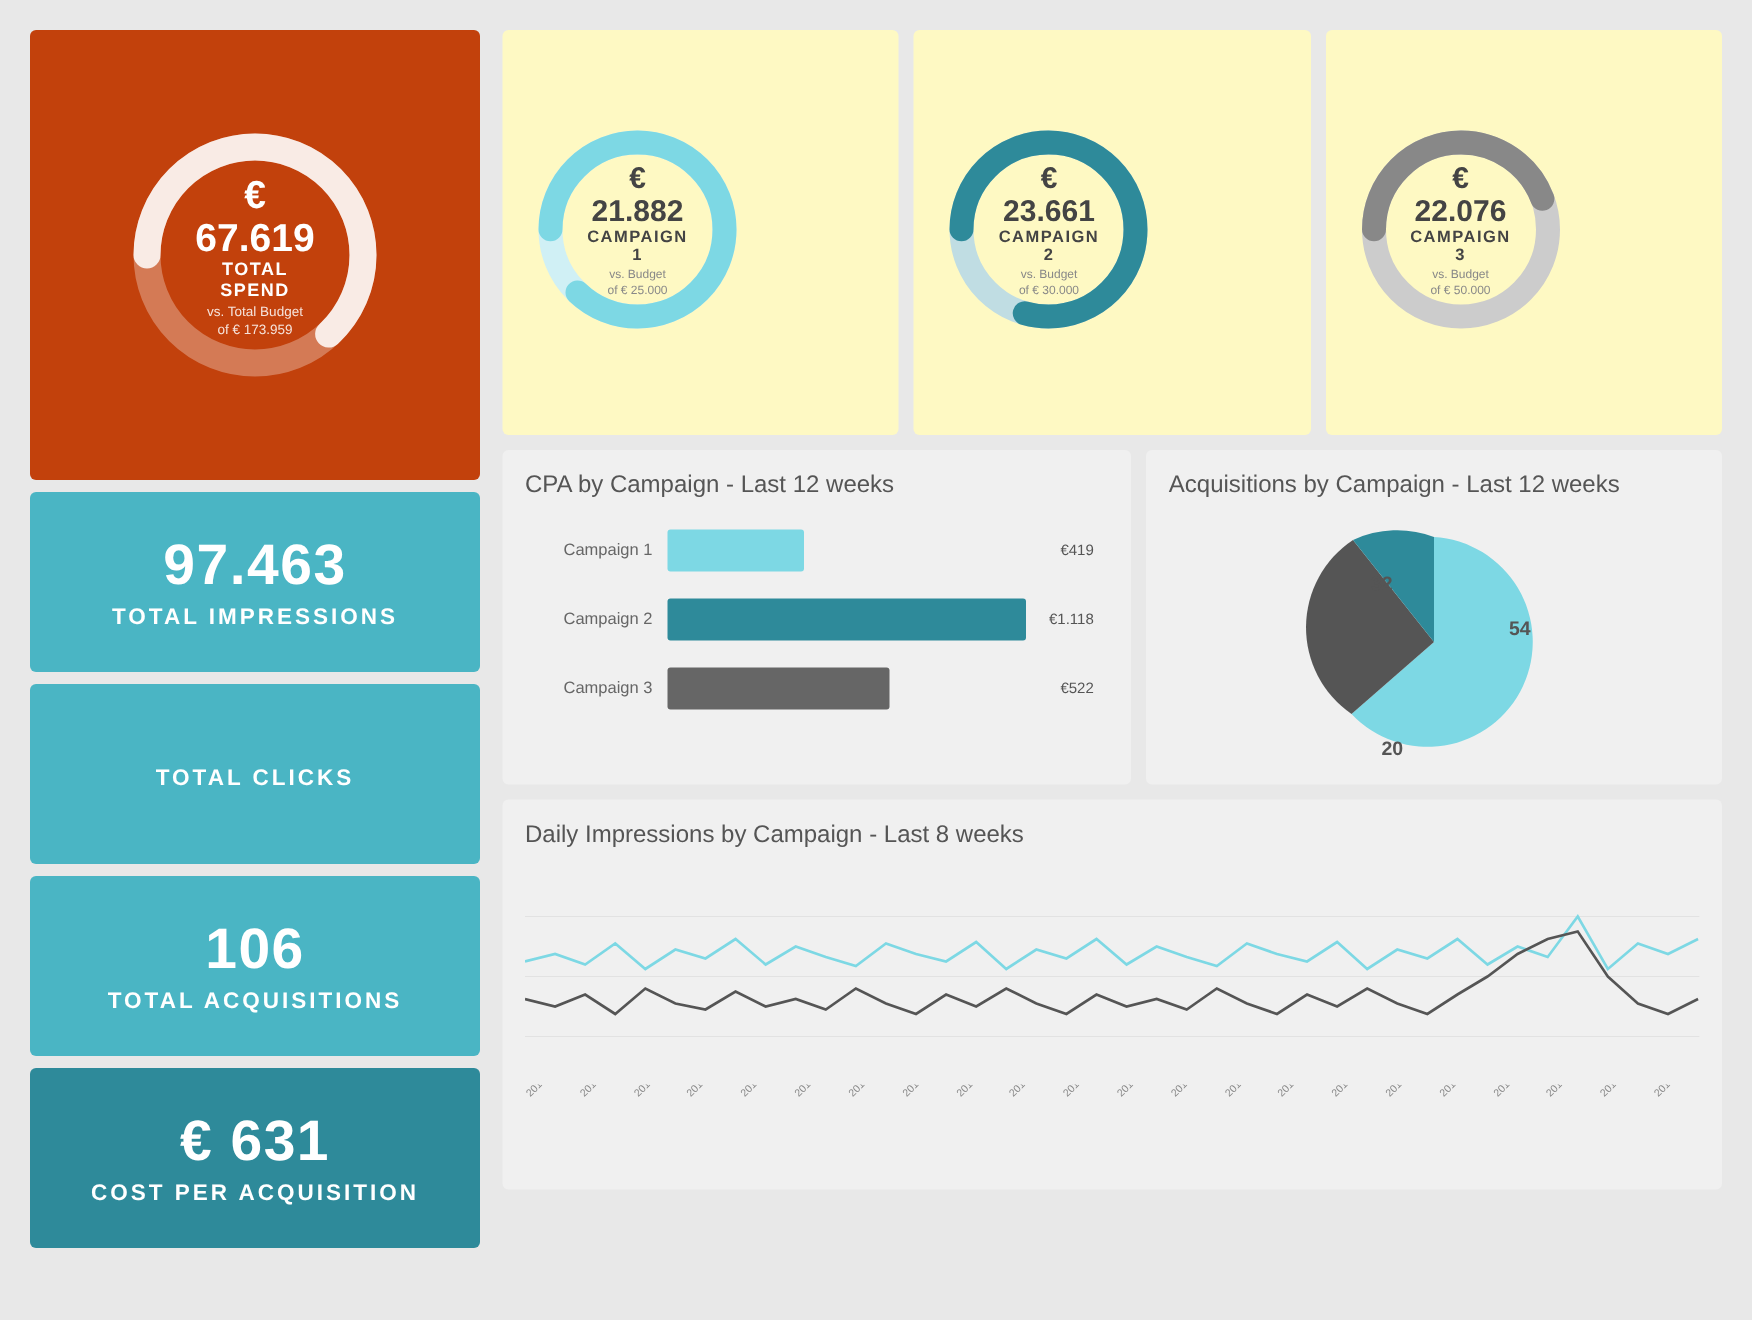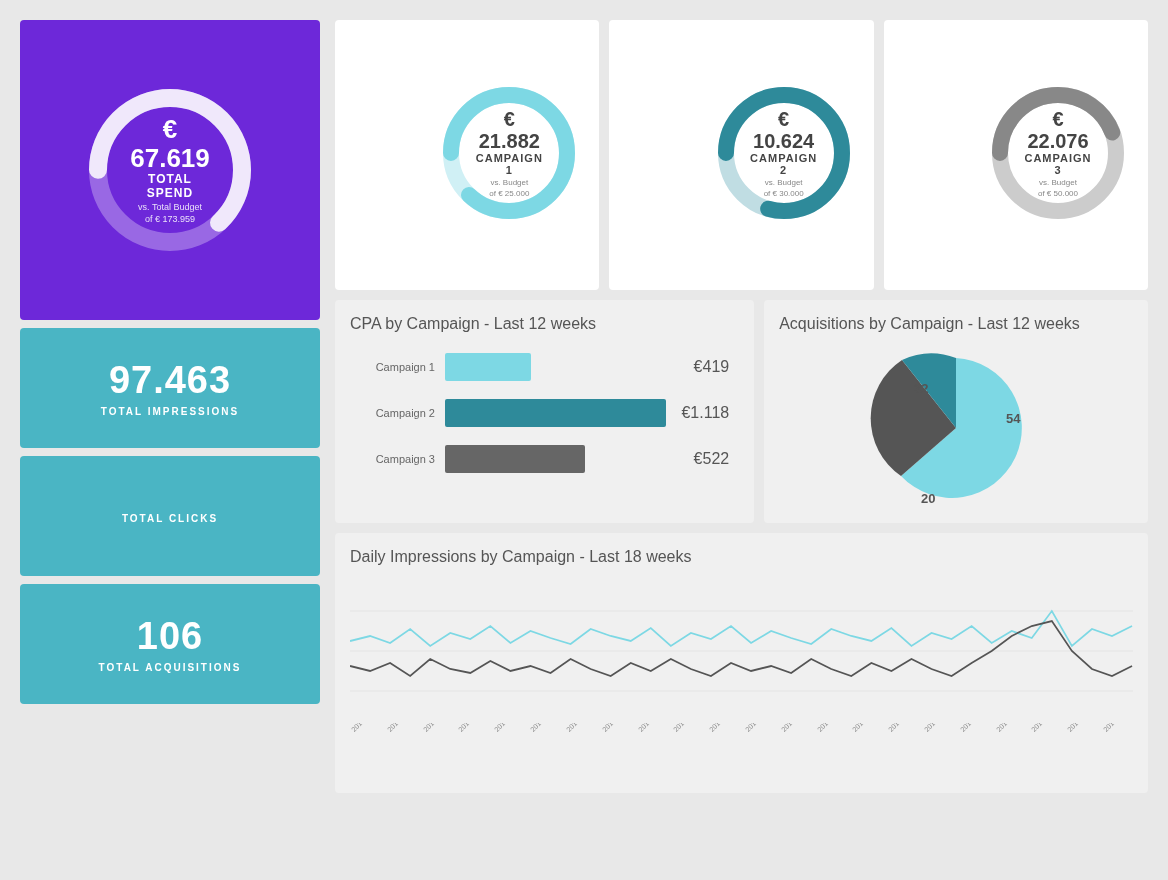--- a/index.html
+++ b/index.html
@@ -16,21 +16,21 @@
     }
     
     .left-col {
       width: 300px;
       flex-shrink: 0;
       display: flex;
       flex-direction: column;
       gap: 8px;
     }
     .total-spend-card {
-      background: #6d28d9;
+      background: #c2410c;
       border-radius: 4px;
       display: flex;
       flex-direction: column;
       align-items: center;
       justify-content: center;
       padding: 20px;
       height: 300px;
     }
     .donut-container {
       position: relative;
@@ -75,46 +75,46 @@
     }
     .stat-card.teal { background: #4ab5c4; }
     .stat-card.dark-teal { background: #2e8a9a; }
     .stat-card .stat-number {
       font-size: 38px;
       font-weight: bold;
       color: white;
       letter-spacing: 1px;
     }
     .stat-card .stat-label {
-      font-size: 10px;
+      font-size: 15px;
       font-weight: bold;
       color: white;
       letter-spacing: 2px;
       margin-top: 4px;
       text-transform: uppercase;
     }
     
     .right-col {
       flex: 1;
       display: flex;
       flex-direction: column;
       gap: 10px;
     }
     .campaign-cards-row {
       display: flex;
       gap: 10px;
     }
     .campaign-card {
       flex: 1;
-      background: #ffffff;
+      background: #fef9c3;
       border-radius: 4px;
       padding: 15px;
       display: flex;
       flex-direction: column;
-      align-items: flex-end;
+      align-items: flex-start;
       height: 270px;
       justify-content: center;
     }
     .campaign-donut-container {
       position: relative;
       width: 150px;
       height: 150px;
       margin-bottom: 5px;
     }
     .campaign-donut-center {
@@ -186,21 +186,21 @@
     .bar-track {
       flex: 1;
       height: 28px;
       position: relative;
     }
     .bar-fill {
       height: 100%;
       border-radius: 2px;
     }
     .bar-value {
-      font-size: 16px;
+      font-size: 10px;
       color: #555;
       margin-left: 5px;
       white-space: nowrap;
     }
     
     .pie-area {
       display: flex;
       align-items: center;
       justify-content: center;
       height: 160px;
@@ -244,20 +244,24 @@
       <span class="stat-number">97.463</span>
       <span class="stat-label">TOTAL IMPRESSIONS</span>
     </div>
     <div class="stat-card teal">
       <span class="stat-label">TOTAL CLICKS</span>
     </div>
     <div class="stat-card teal">
       <span class="stat-number">106</span>
       <span class="stat-label">TOTAL ACQUISITIONS</span>
     </div>
+    <div class="stat-card dark-teal">
+      <span class="stat-number">€ 631</span>
+      <span class="stat-label">COST PER ACQUISITION</span>
+    </div>
   </div>
 
   <div class="right-col">
 
     <div class="campaign-cards-row">
 
       <div class="campaign-card">
         <div class="campaign-donut-container">
           <svg width="150" height="150" viewBox="0 0 150 150">
             <circle cx="75" cy="75" r="58" fill="none" stroke="#d0f0f5" stroke-width="16"></circle>
@@ -272,21 +276,21 @@
         </div>
       </div>
 
       <div class="campaign-card">
         <div class="campaign-donut-container">
           <svg width="150" height="150" viewBox="0 0 150 150">
             <circle cx="75" cy="75" r="58" fill="none" stroke="#c0dde3" stroke-width="16"></circle>
             <circle cx="75" cy="75" r="58" fill="none" stroke="#2e8a9a" stroke-width="16" stroke-dasharray="289 75" stroke-dashoffset="91" stroke-linecap="round" transform="rotate(-90 75 75)"></circle>
           </svg>
           <div class="campaign-donut-center">
-            <span class="c-amount">€ 10.624</span>
+            <span class="c-amount">€ 23.661</span>
             <span class="c-label">CAMPAIGN 2</span>
             <span class="c-sub">vs. Budget</span>
             <span class="c-sub">of € 30.000</span>
           </div>
         </div>
       </div>
 
       <div class="campaign-card">
         <div class="campaign-donut-container">
           <svg width="150" height="150" viewBox="0 0 150 150">
@@ -345,21 +349,21 @@
 
             <text x="150" y="80" font-size="13" fill="#555" font-weight="bold">54</text>
             <text x="58" y="50" font-size="13" fill="#555" font-weight="bold">32</text>
             <text x="65" y="160" font-size="13" fill="#555" font-weight="bold">20</text>
           </svg>
         </div>
       </div>
     </div>
 
     <div class="chart-card daily-card">
-      <div class="chart-title">Daily Impressions by Campaign - Last 18 weeks</div>
+      <div class="chart-title">Daily Impressions by Campaign - Last 8 weeks</div>
       <div class="line-chart-area">
         <svg id="line-chart-svg" width="100%" height="140" viewBox="0 0 820 140" preserveAspectRatio="none">
 
           <line x1="0" y1="30" x2="820" y2="30" stroke="#ddd" stroke-width="0.5"></line>
           <line x1="0" y1="70" x2="820" y2="70" stroke="#ddd" stroke-width="0.5"></line>
           <line x1="0" y1="110" x2="820" y2="110" stroke="#ddd" stroke-width="0.5"></line>
 
           <polyline points="
             0,60 21,55 42,62 63,48 84,65 105,52 126,58 147,45 168,62 189,50
             210,57 231,63 252,48 273,55 294,60 315,47 336,65 357,52 378,58

